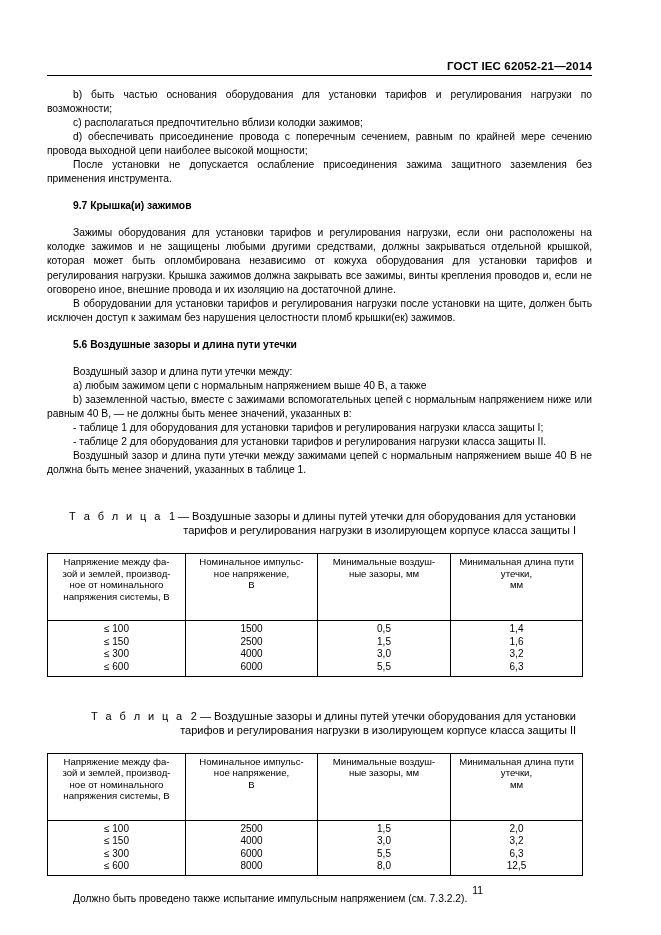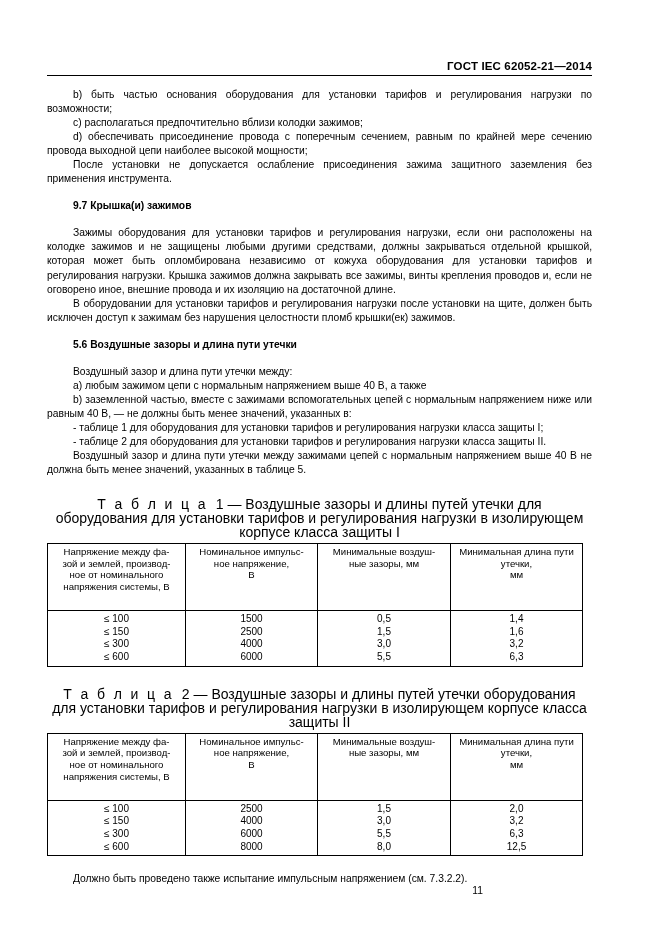--- a/index.html
+++ b/index.html
@@ -63,24 +63,24 @@
     font-size: 10.3px;
     font-weight: bold;
     line-height: 14.05px;
     text-indent: 26px;
   }
   .sp-lg  { height: 13px; }
   .sp-xl  { height: 16px; }
 
   
   .tbl-cap {
-    margin: 4px;
-    font-size: 14px;
+    margin: 16px;
+    font-size: 11px;
     line-height: 14.05px;
-    text-align: center;
+    text-align: right;
   }
   .tbl-cap .spaced {
     letter-spacing: 2.4px;
   }
 
   
   table.gost {
     border-collapse: collapse;
     width: 535px;
     margin-top: 3px;
@@ -156,21 +156,21 @@
 
     <div class="sp-lg"></div>
     <h3 class="sec">5.6 Воздушные зазоры и длина пути утечки</h3>
     <div class="sp-lg"></div>
 
     <p class="t ind">Воздушный зазор и длина пути утечки между:</p>
     <p class="t ind">a) любым зажимом цепи с нормальным напряжением выше 40 В, а также</p>
     <p class="t ind">b) заземленной частью, вместе с зажимами вспомогательных цепей с нормальным напряжением ниже или равным 40 В, — не должны быть менее значений, указанных  в:</p>
     <p class="t ind">- таблице 1 для оборудования для установки тарифов и регулирования нагрузки класса защиты I;</p>
     <p class="t ind">- таблице 2 для оборудования для установки тарифов и регулирования нагрузки класса защиты II.</p>
-    <p class="t ind">Воздушный зазор и длина пути утечки между зажимами цепей с нормальным напряжением выше 40 В не должна быть менее значений, указанных в таблице 5.</p>
+    <p class="t ind">Воздушный зазор и длина пути утечки между зажимами цепей с нормальным напряжением выше 40 В не должна быть менее значений, указанных в таблице 1.</p>
 
     <div class="sp-xl"></div>
 
     <p class="tbl-cap">
       <span class="spaced">Т а б л и ц а</span><span>&nbsp; </span><span>1</span><span> </span><span>— Воздушные зазоры и длины путей утечки для оборудования для установки тарифов и регулирования нагрузки в изолирующем корпусе класса защиты I</span>
     </p>
 
     <table class="gost">
       <colgroup>
           <col class="c1">

